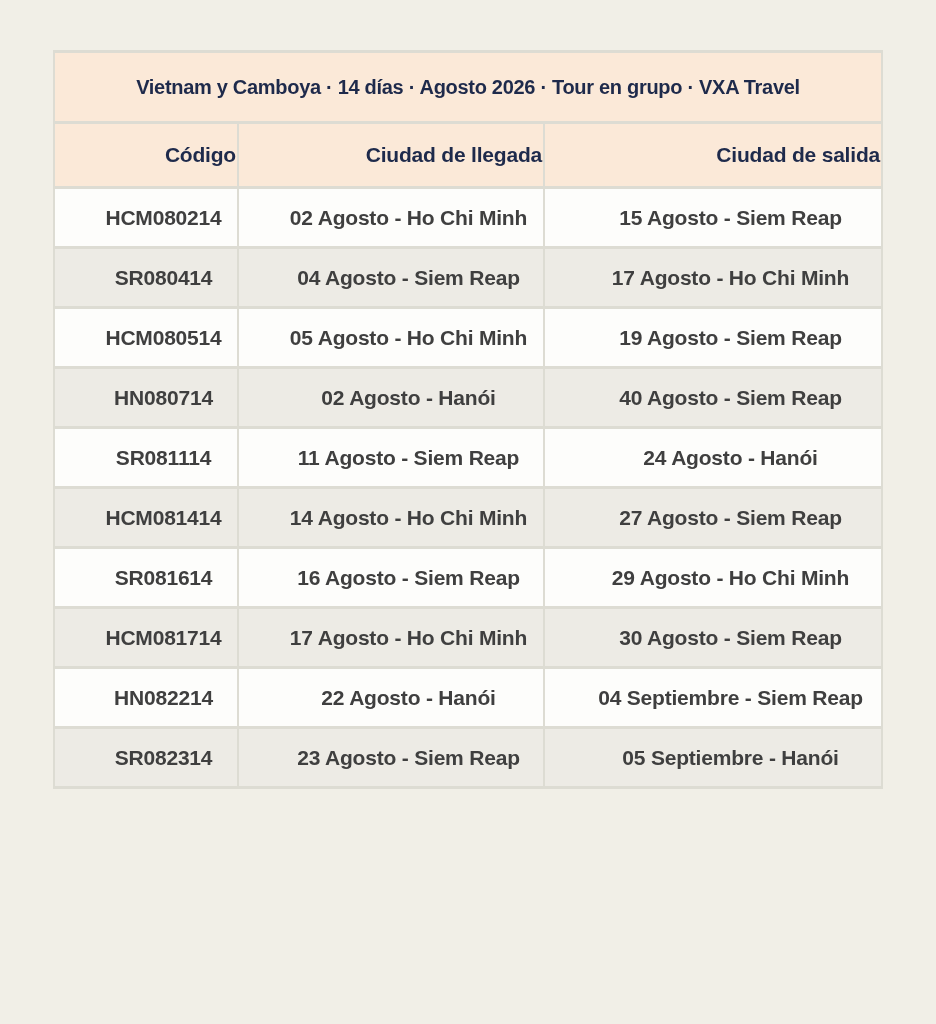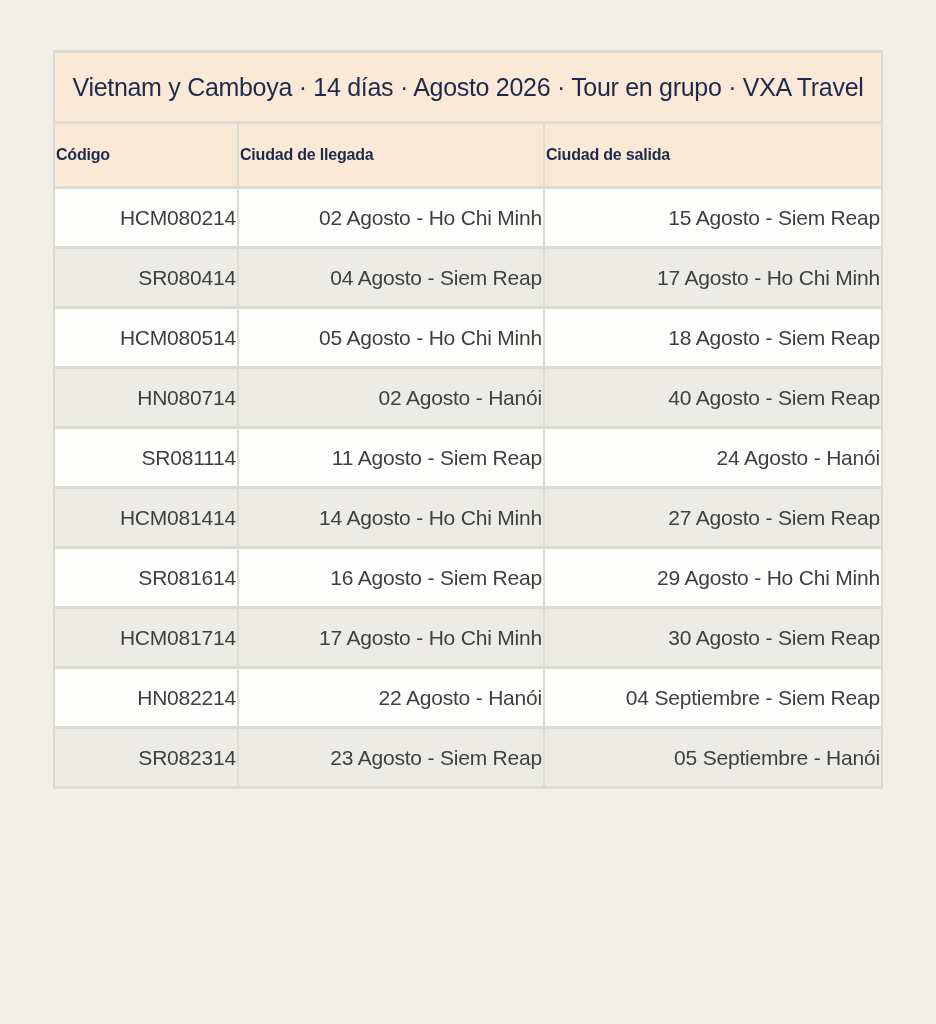--- a/index.html
+++ b/index.html
@@ -34,42 +34,42 @@
     border-style:solid;
     border-color:var(--border);
     border-width:3px 2px;
     vertical-align:middle;
     overflow:hidden;
     white-space:nowrap;
   }
   tr.title-row td{
     background:var(--band_bg);
     color:var(--band_text);
-    font-weight:normal;
-    font-size:25px;
+    font-weight:bold;
+    font-size:20px;
     letter-spacing:-0.3px;
     text-align:center;
     height:66px;
   }
   tr.header-row th{
     background:var(--band_bg);
     color:var(--band_text);
     font-weight:bold;
-    font-size:16px;
+    font-size:21px;
     letter-spacing:-0.2px;
-    text-align:left;
+    text-align:right;
     height:60px;
   }
   tbody td{
     background:var(--row_bg);
     color:var(--cell_text);
-    font-weight:400;
+    font-weight:700;
     font-size:21px;
     letter-spacing:-0.2px;
-    text-align:right;
+    text-align:center;
     padding-left:36px;
     height:55px;
   }
   tbody tr:nth-child(even) td{
     background:var(--row_alt_bg);
   }
 </style>
 </head>
 <body>
 
@@ -98,21 +98,21 @@
 
   <tr>
     <td>SR080414</td>
     <td>04 Agosto - Siem Reap</td>
     <td>17 Agosto - Ho Chi Minh</td>
   </tr>
 
   <tr>
     <td>HCM080514</td>
     <td>05 Agosto - Ho Chi Minh</td>
-    <td>18 Agosto - Siem Reap</td>
+    <td>19 Agosto - Siem Reap</td>
   </tr>
 
   <tr>
     <td>HN080714</td>
     <td>02 Agosto - Hanói</td>
     <td>40 Agosto - Siem Reap</td>
   </tr>
 
 
   <tr>

